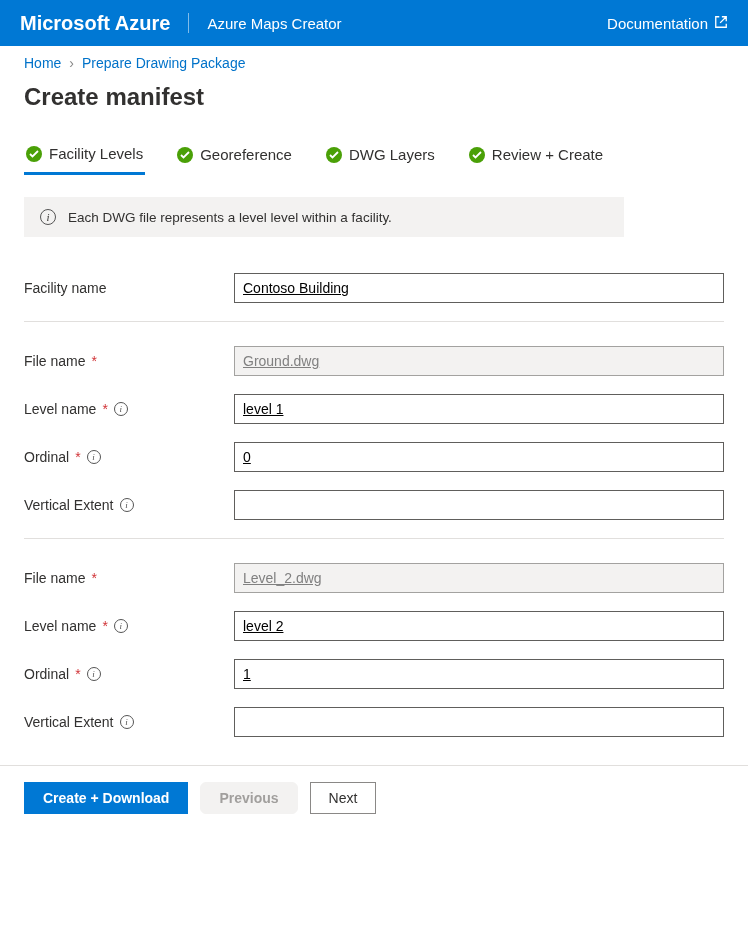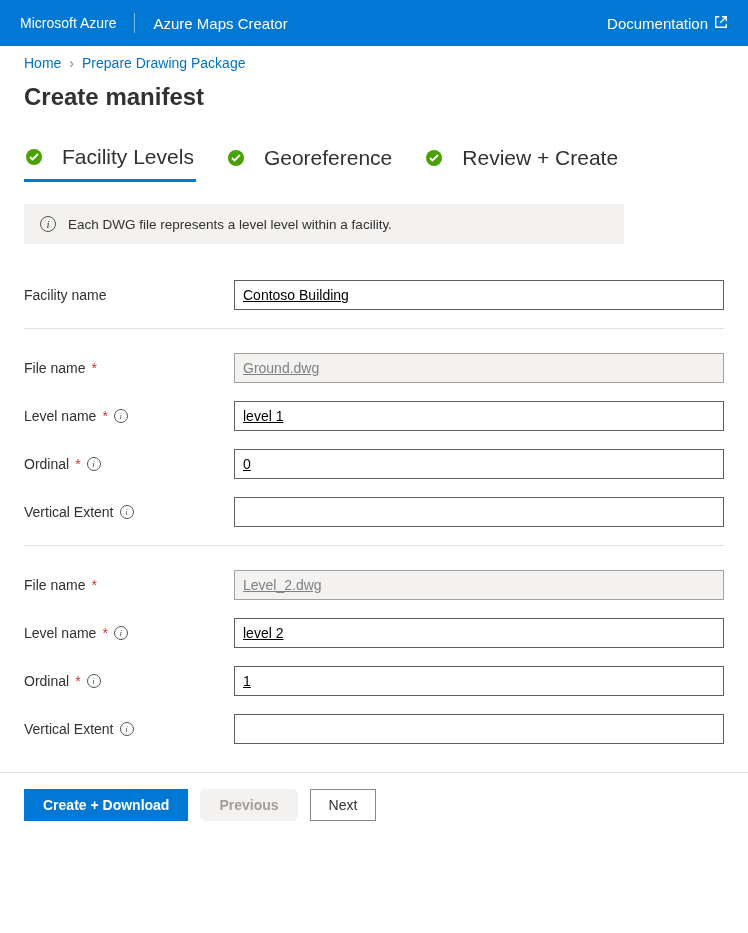--- a/index.html
+++ b/index.html
@@ -1,29 +1,29 @@
 <!DOCTYPE html>
 <html><head>
 <meta charset="utf-8">
 <style>
   * { box-sizing: border-box; margin: 0; padding: 0; }
   body { font-family: "Segoe UI", Arial, sans-serif; font-size: 14px; color: #323130; background: #fff; width: 748px; }
   .topbar { background: #0078d4; color: #fff; height: 46px; display: flex; align-items: center; padding: 0 20px; }
-  .brand { font-size: 14px; font-weight: 400; }
+  .brand { font-size: 20px; font-weight: 700; }
   .vbar { width: 1px; height: 20px; background: rgba(255,255,255,0.5); margin: 0 18px; }
   .product { font-size: 15px; }
   .spacer { flex: 1; }
   .doclink { color: #fff; font-size: 15px; display: flex; align-items: center; gap: 6px; text-decoration: none; }
   .content { padding: 9px 24px 0 24px; }
   .breadcrumbs { display: flex; align-items: center; gap: 8px; font-size: 14px; margin-bottom: 12px; }
   .crumb { color: #0072c9; text-decoration: none; }
   .crumb-sep { color: #888; }
   h1 { font-size: 24px; font-weight: 600; margin-bottom: 28px; }
   .tabs { display: flex; gap: 30px; border-bottom: 1px solid transparent; margin-bottom: 22px; }
-  .tab { display: flex; align-items: center; gap: 20px; padding: 6px 2px 10px 2px; cursor: pointer; font-size: 21px; }
+  .tab { display: flex; align-items: center; gap: 7px; padding: 6px 2px 10px 2px; cursor: pointer; font-size: 15px; }
   .tab.active { border-bottom: 3px solid #0078d4; margin-bottom: -1px; }
   .check-icon { width: 16px; height: 16px; border-radius: 50%; background: #4aa007; display: flex; align-items: center; justify-content: center; }
   .check-icon svg { width: 10px; height: 10px; }
   .infobar { background: #f3f2f1; padding: 12px 16px; display: flex; align-items: center; gap: 12px; font-size: 13.5px; max-width: 600px; margin-bottom: 36px; }
   .info-icon { width: 16px; height: 16px; border: 1px solid #555; border-radius: 50%; display: flex; align-items: center; justify-content: center; font-size: 11px; font-style: italic; font-family: Georgia, serif; flex-shrink:0; }
   .form-row { display: flex; align-items: center; margin-bottom: 18px; }
   .form-label { width: 210px; display: flex; align-items: center; gap: 6px; font-size: 14px; }
   .req { color: #d13438; }
   .help-icon { width: 14px; height: 14px; border: 1px solid #555; border-radius: 50%; display: flex; align-items: center; justify-content: center; font-size: 9px; font-style: italic; font-family: Georgia, serif; color:#555; cursor: default;}
   .form-input { flex: 1; height: 30px; border: 1px solid #605e5c; padding: 0 8px; font-size: 14px; font-family: inherit; text-decoration: underline; }
@@ -71,20 +71,28 @@
         </span>
       <span>Facility Levels</span>
     </div>
     <div class="tab">
       <span class="check-icon">
           <svg viewBox="0 0 10 10">
             <path d="M1 5l2.5 2.5L9 2" stroke="#fff" stroke-width="1.8" fill="none"></path>
           </svg>
         </span>
       <span>Georeference</span>
+    </div>
+    <div class="tab">
+      <span class="check-icon">
+          <svg viewBox="0 0 10 10">
+            <path d="M1 5l2.5 2.5L9 2" stroke="#fff" stroke-width="1.8" fill="none"></path>
+          </svg>
+        </span>
+      <span>DWG Layers</span>
     </div>
     <div class="tab">
       <span class="check-icon">
           <svg viewBox="0 0 10 10">
             <path d="M1 5l2.5 2.5L9 2" stroke="#fff" stroke-width="1.8" fill="none"></path>
           </svg>
         </span>
       <span>Review + Create</span>
     </div>
   </div>

